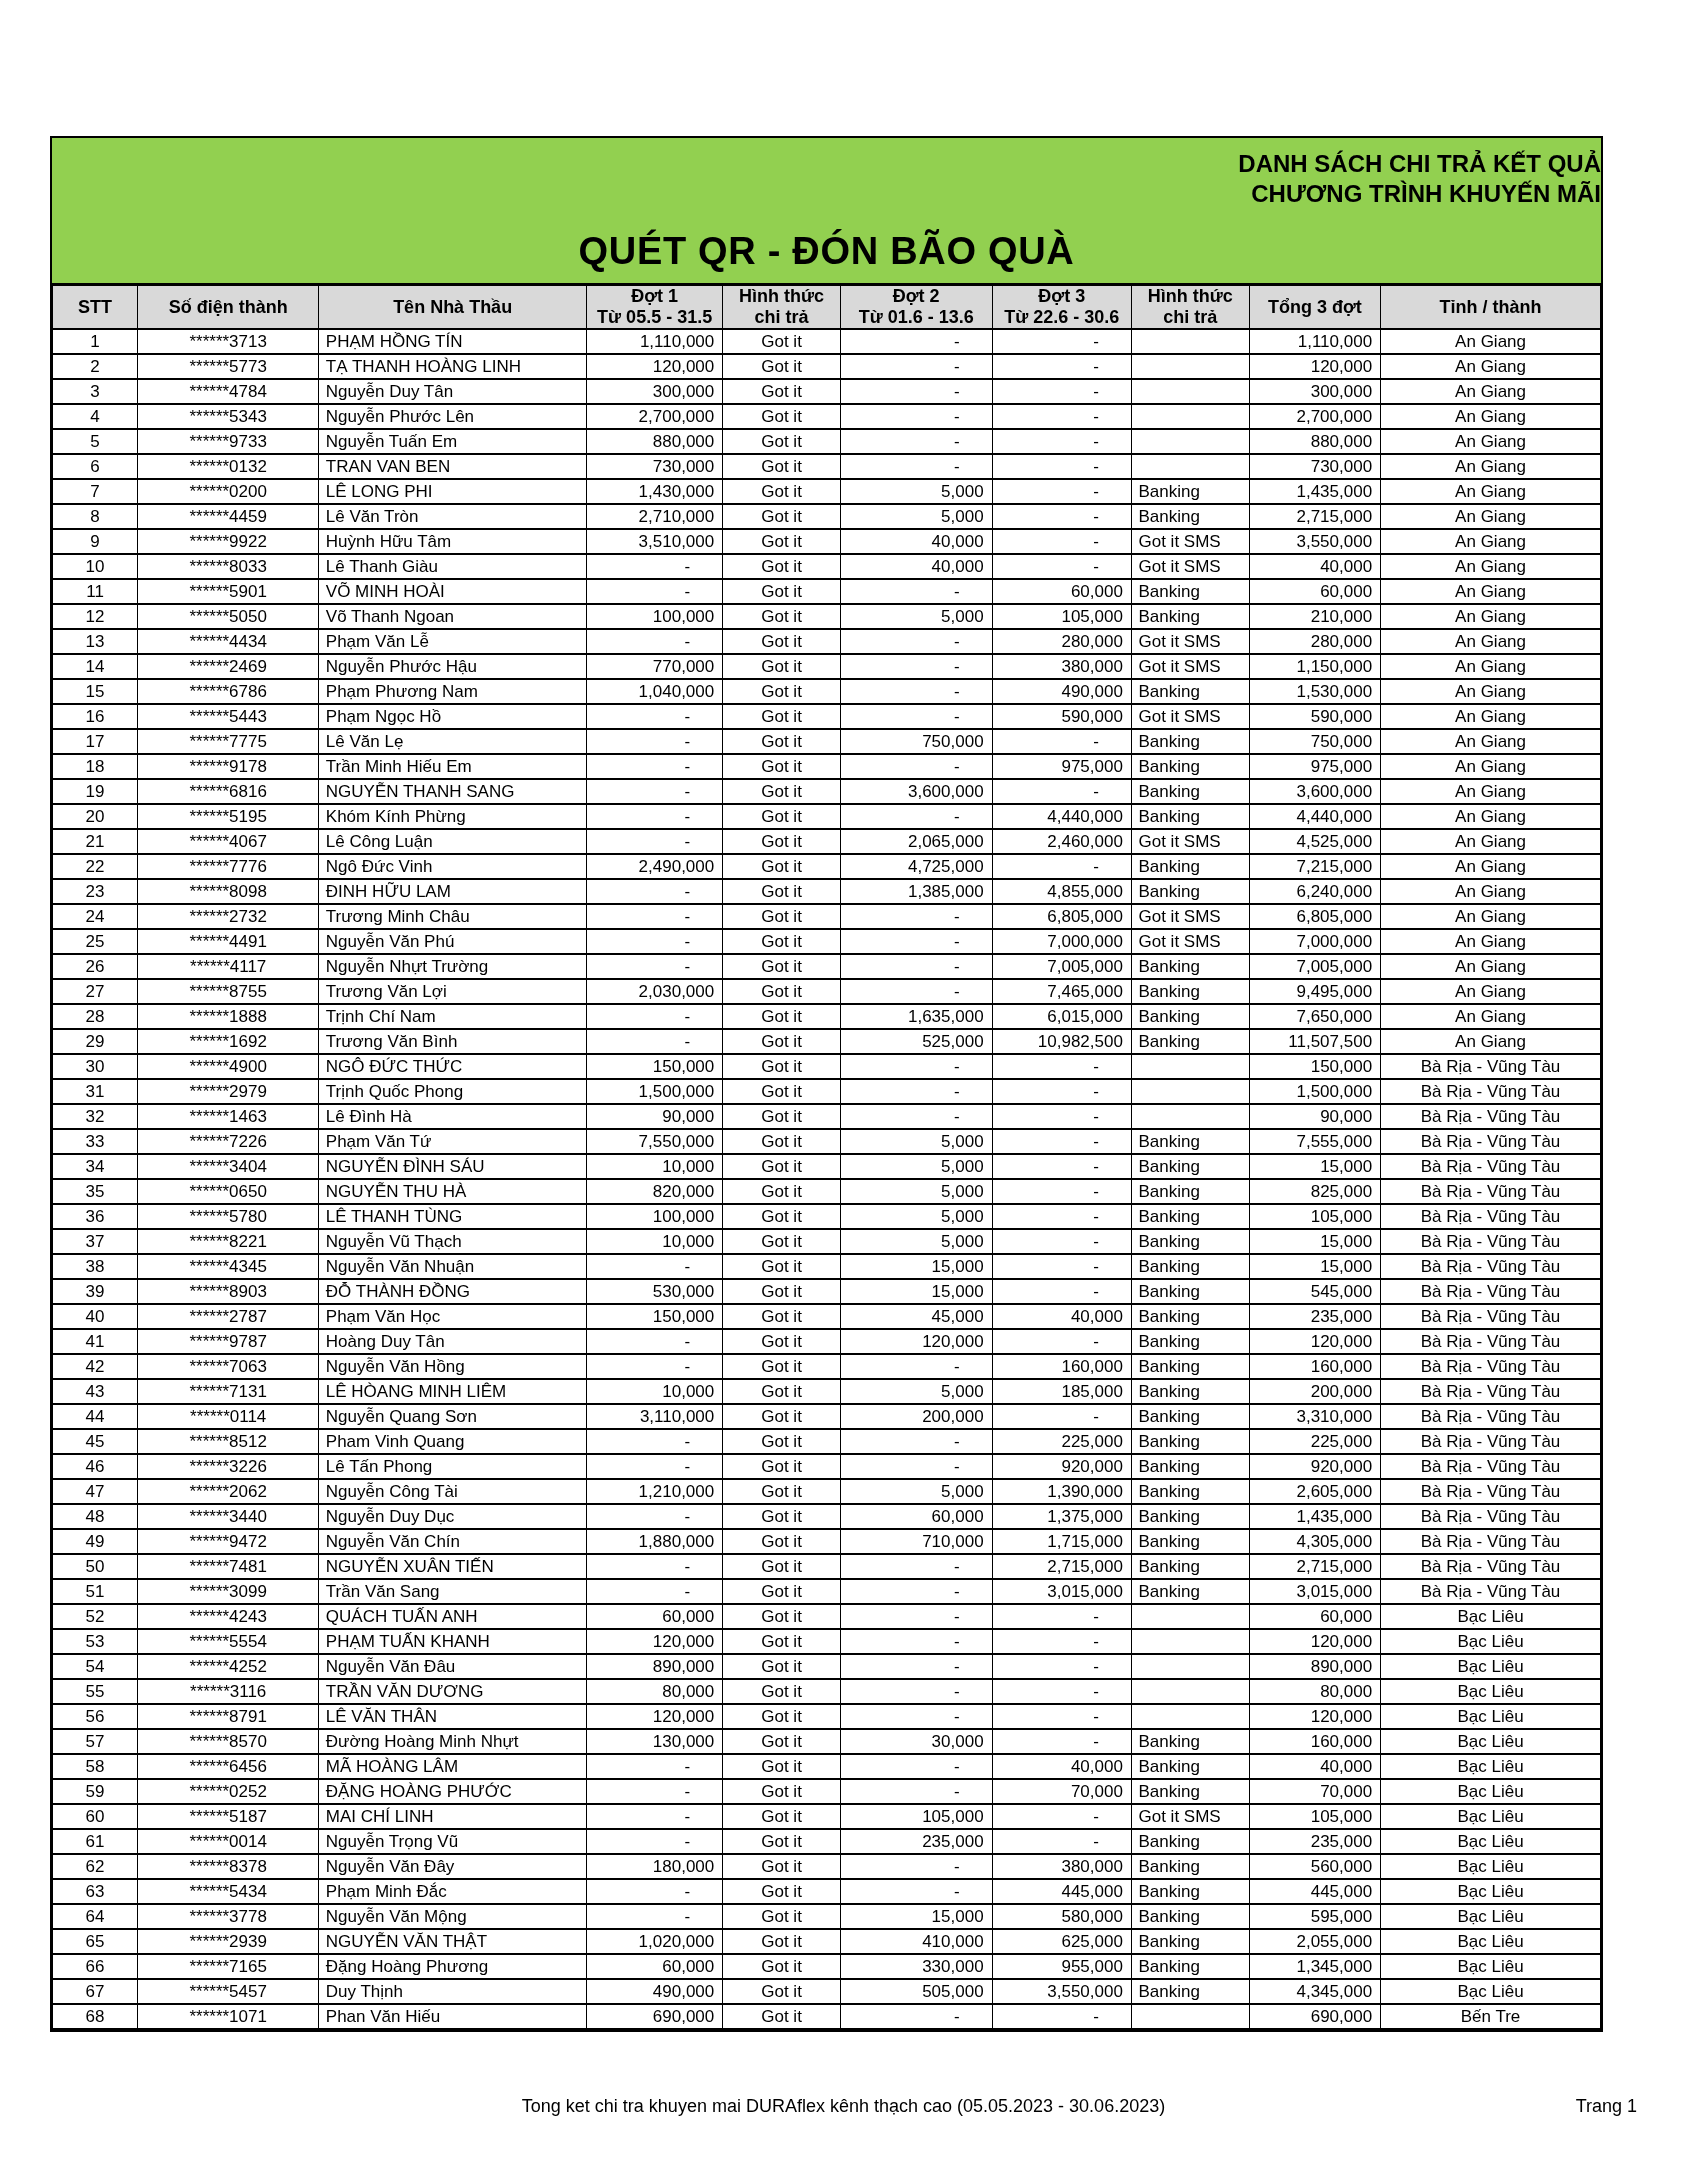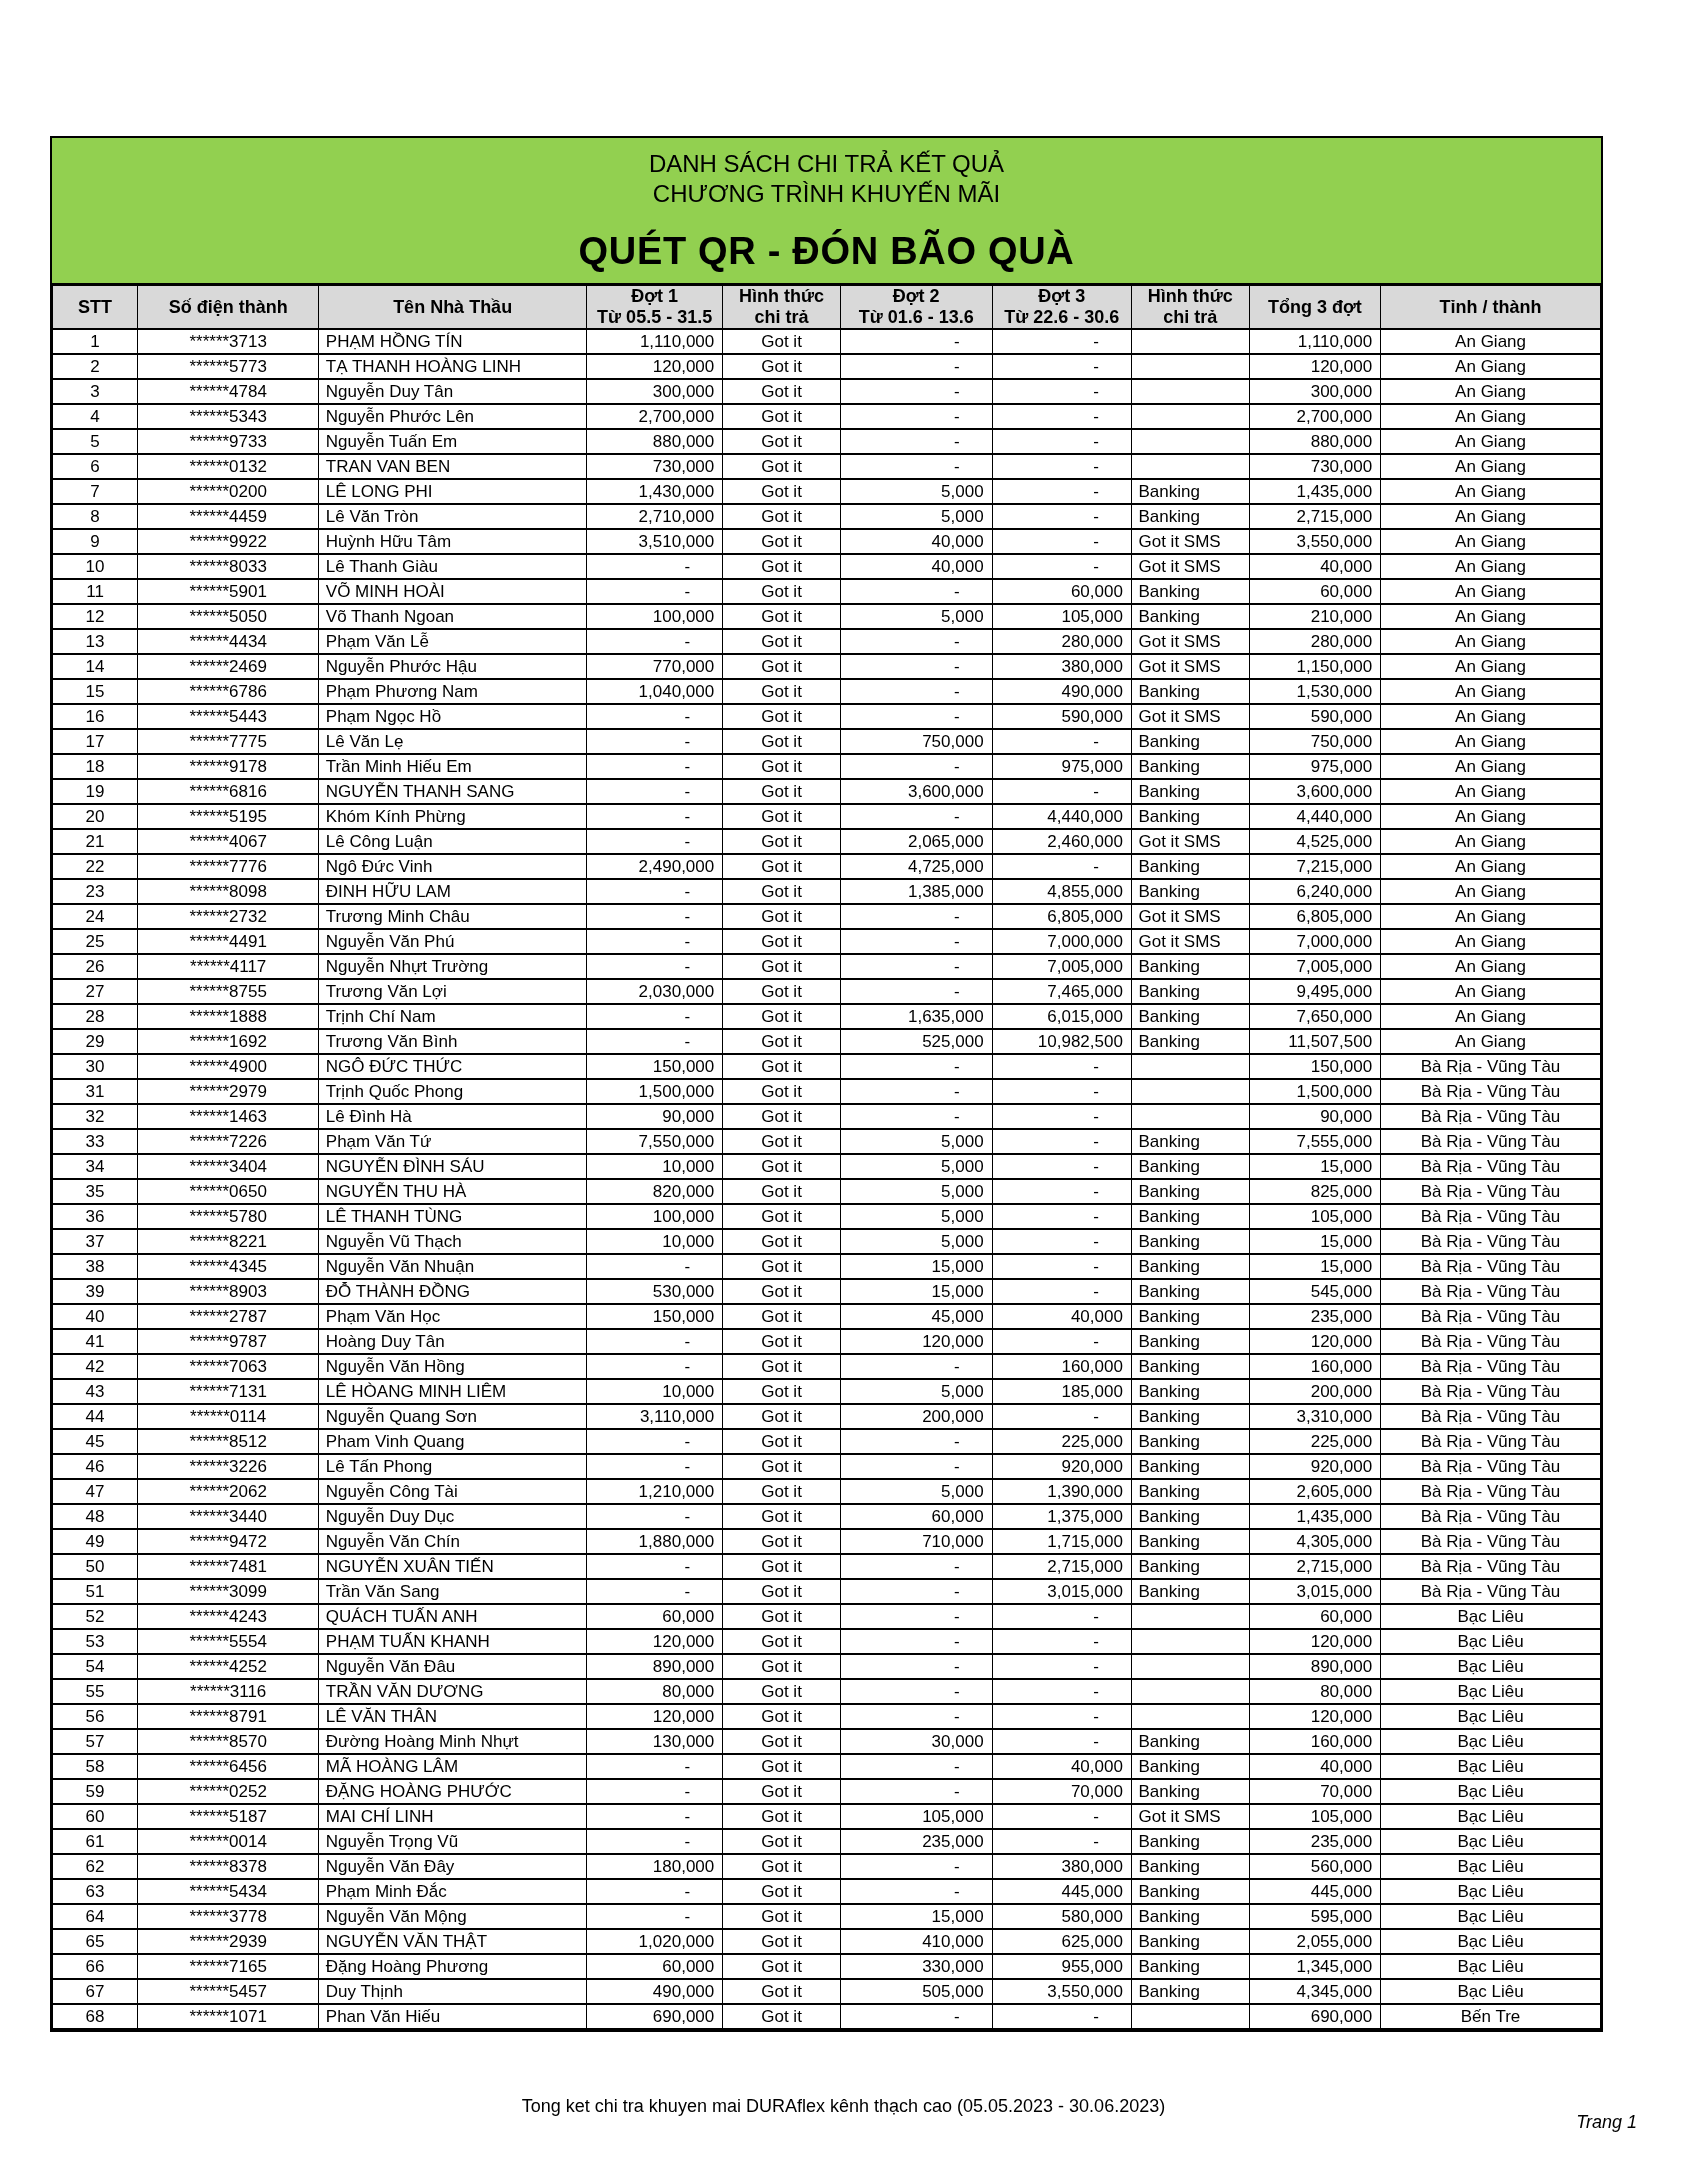--- a/index.html
+++ b/index.html
@@ -15,41 +15,41 @@
   }
   .page{position:relative;width:1687px;height:2183px;background:var(--page);overflow:hidden;}
   .sheet{
     position:absolute;left:50px;top:136px;width:1553px;
     border:2.6px solid var(--border);box-sizing:border-box;
   }
   .green-header{
     background:var(--green);text-align:center;
     padding:10.6px 0 10.6px 0;border-bottom:2px solid var(--border);
   }
-  .title-line1,.title-line2{font-size:24px;font-weight:normal;line-height:30px;}
+  .title-line1,.title-line2{font-size:24px;font-weight:bold;line-height:30px;text-align:right;}
   .title-line3{font-size:38px;font-weight:bold;line-height:44px;margin-top:20px;letter-spacing:0.7px;}
   table{width:100%;border-collapse:collapse;table-layout:fixed;}
   th{
     background:var(--gray);font-weight:bold;font-size:18px;line-height:21px;
     border:1.3px solid var(--border);border-bottom:2px solid var(--border);
     height:41px;text-align:center;vertical-align:middle;padding:0 2.6px;
     overflow:hidden;
   }
   td{
     border:1.3px solid var(--border);border-top:2px solid var(--border);border-bottom:2px solid var(--border);
     height:23px;line-height:23px;font-size:17px;padding:0 4px;
     vertical-align:middle;white-space:nowrap;overflow:hidden;background:#fff;
   }
   td.al-c{text-align:center;}
   td.al-l{text-align:left;padding-left:6.6px;}
   td.al-r{text-align:right;padding-right:8px;}
   td.dash{text-align:right;padding-right:32px;}
   .footer{position:absolute;left:50px;top:2096px;width:1587px;font-size:18px;}
   .footer-note{text-align:center;width:100%;}
-  .page-number{position:absolute;right:0;top:16px;font-style:italic;}
+  .page-number{position:absolute;right:0;top:0;}
 </style>
 </head>
 <body>
 
 <div class="page">
   <div class="sheet">
     <div class="green-header">
       <div class="title-line1">DANH SÁCH CHI TRẢ KẾT QUẢ</div>
       <div class="title-line2">CHƯƠNG TRÌNH KHUYẾN MÃI</div>
       <div class="title-line3">QUÉT QR - ĐÓN BÃO QUÀ</div>

